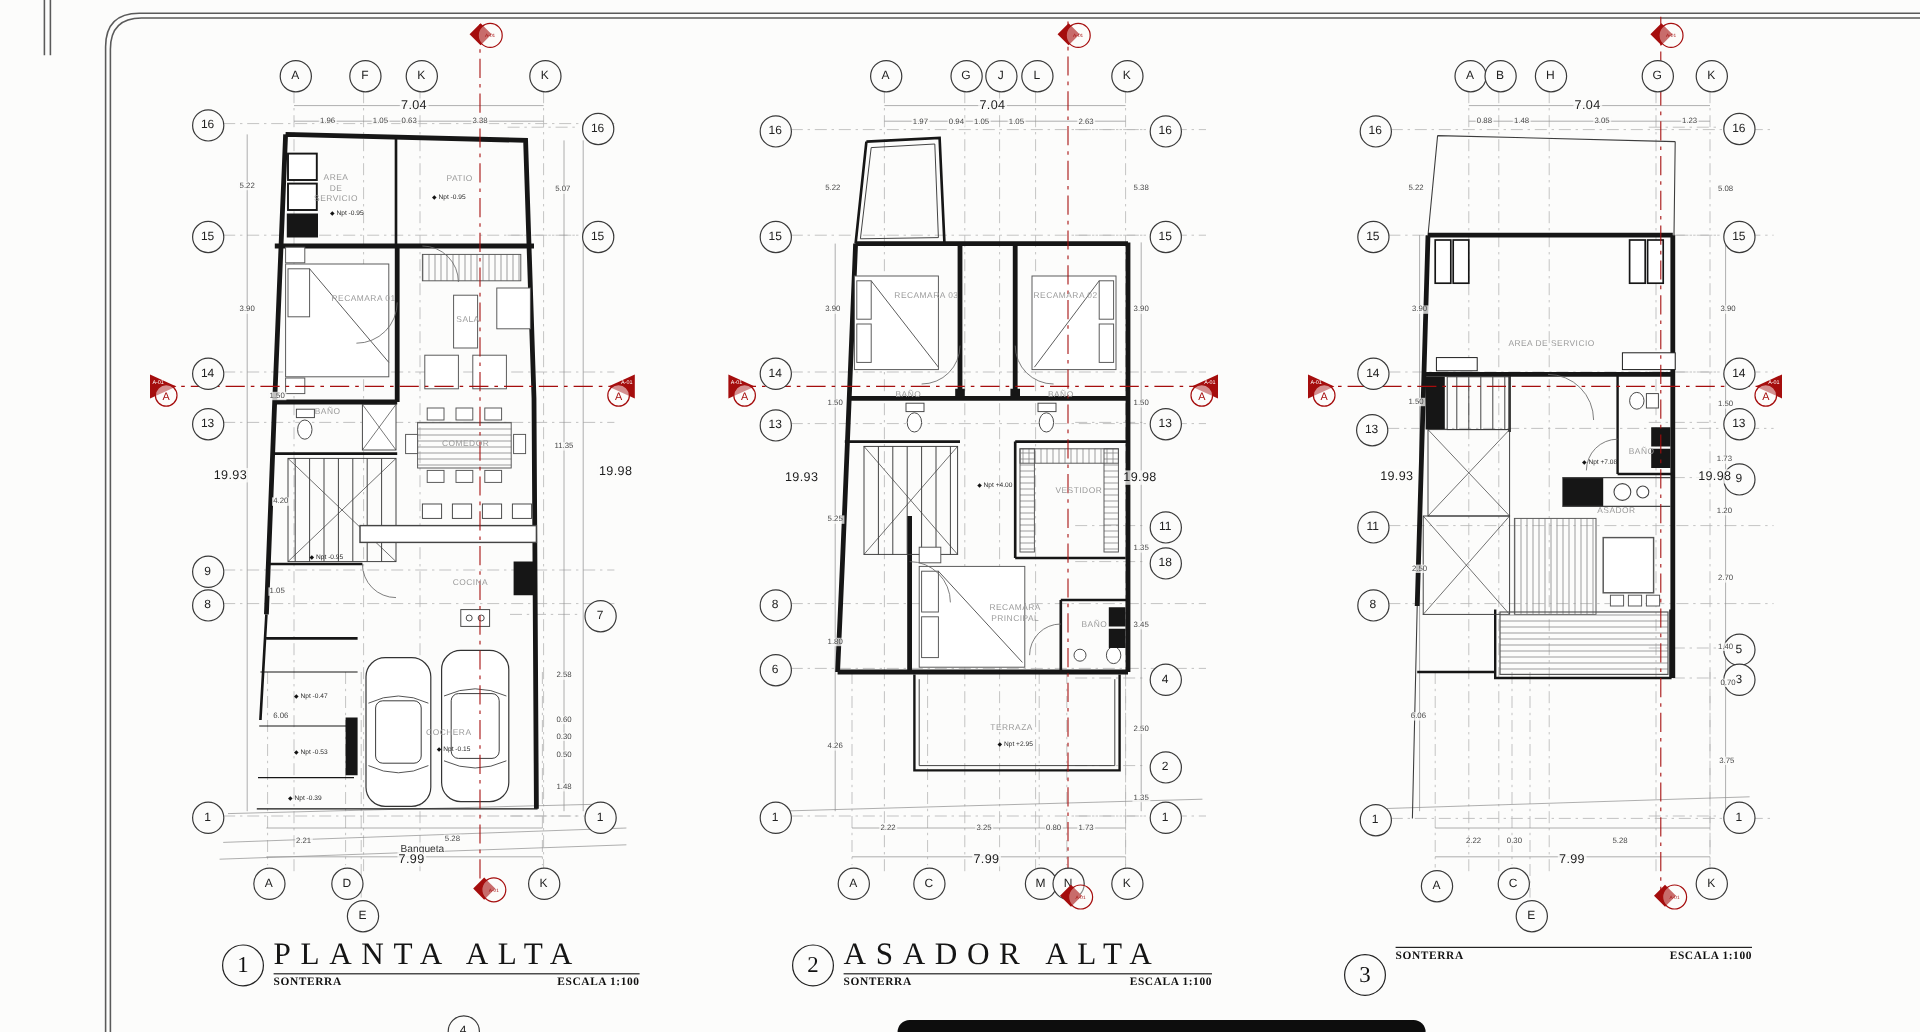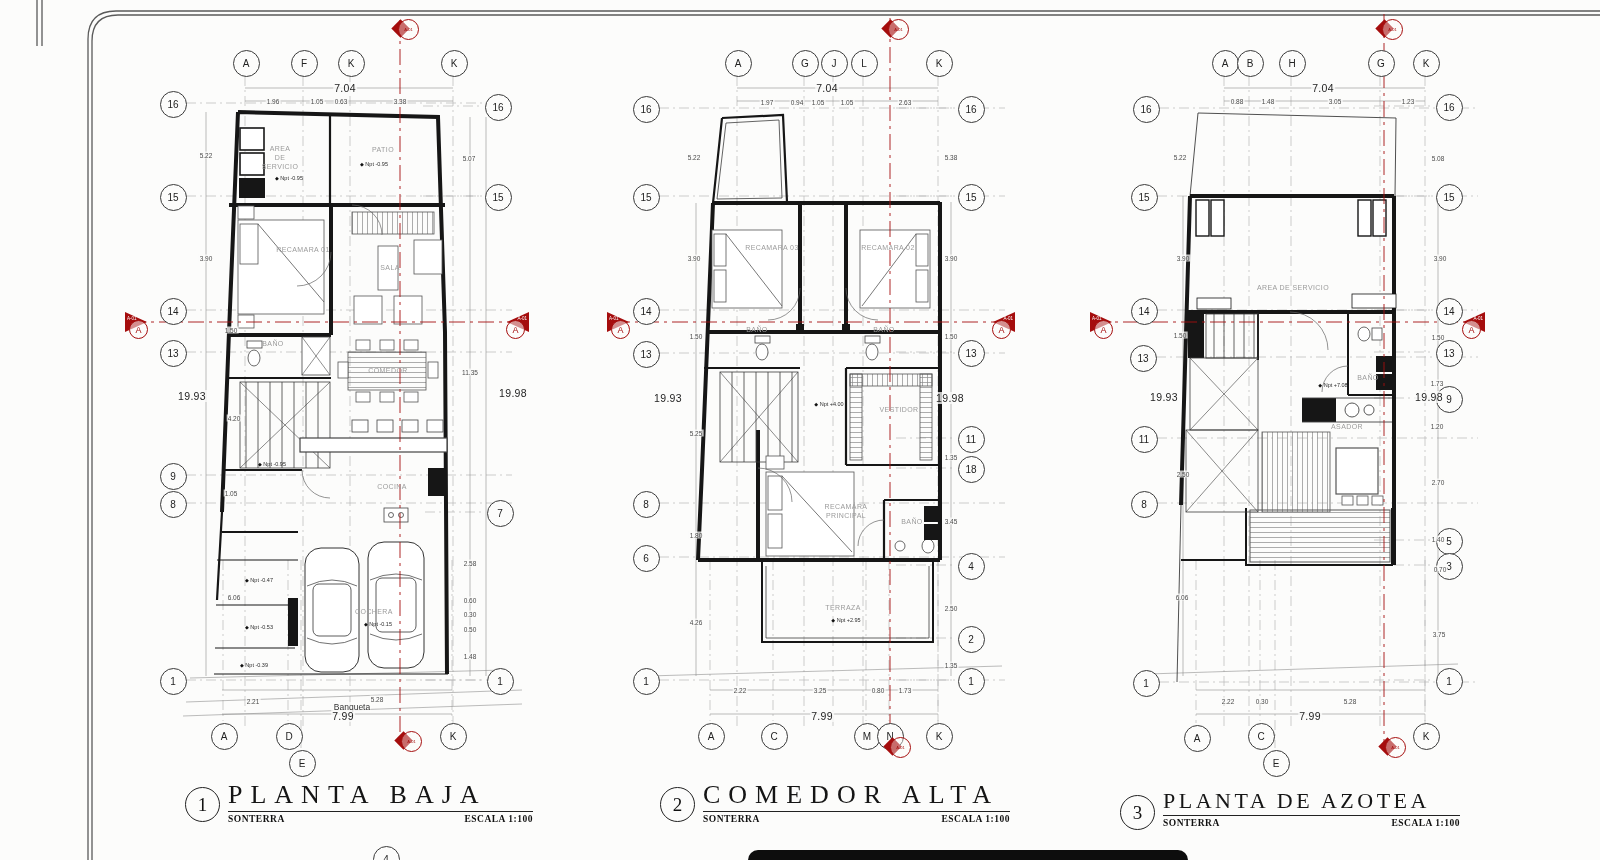--- a/index.html
+++ b/index.html
@@ -563,49 +563,48 @@
         <span class="mcode">A-01</span>
         <div class="mletter">A</div>
       </div>
     </div>
 
   <div class="title-block" style="left:185px;top:780px;width:348px;">
     <div class="tb-circle">
         <span>1</span>
       </div>
     <div class="tb-body">
-      <div class="tb-main">PLANTA BAJA</div>
+      <div class="tb-main">PLANTA ALTA</div>
       <div class="tb-rule"></div>
       <div class="tb-sub">
         <span>SONTERRA</span>
         <span>ESCALA 1:100</span>
       </div>
     </div>
   </div>
 
   <div class="title-block" style="left:660px;top:780px;width:350px;">
     <div class="tb-circle">
         <span>2</span>
       </div>
     <div class="tb-body">
-      <div class="tb-main">COMEDOR ALTA</div>
+      <div class="tb-main">ASADOR ALTA</div>
       <div class="tb-rule"></div>
       <div class="tb-sub">
         <span>SONTERRA</span>
         <span>ESCALA 1:100</span>
       </div>
     </div>
   </div>
 
   <div class="title-block tight" style="left:1120px;top:788px;width:340px;">
     <div class="tb-circle">
         <span>3</span>
       </div>
     <div class="tb-body">
-      <div class="tb-main">PLANTA DE AZOTEA</div>
       <div class="tb-rule"></div>
       <div class="tb-sub">
         <span>SONTERRA</span>
         <span>ESCALA 1:100</span>
       </div>
     </div>
   </div>
 
   <div id="bottom-bar"></div>
 </div>

